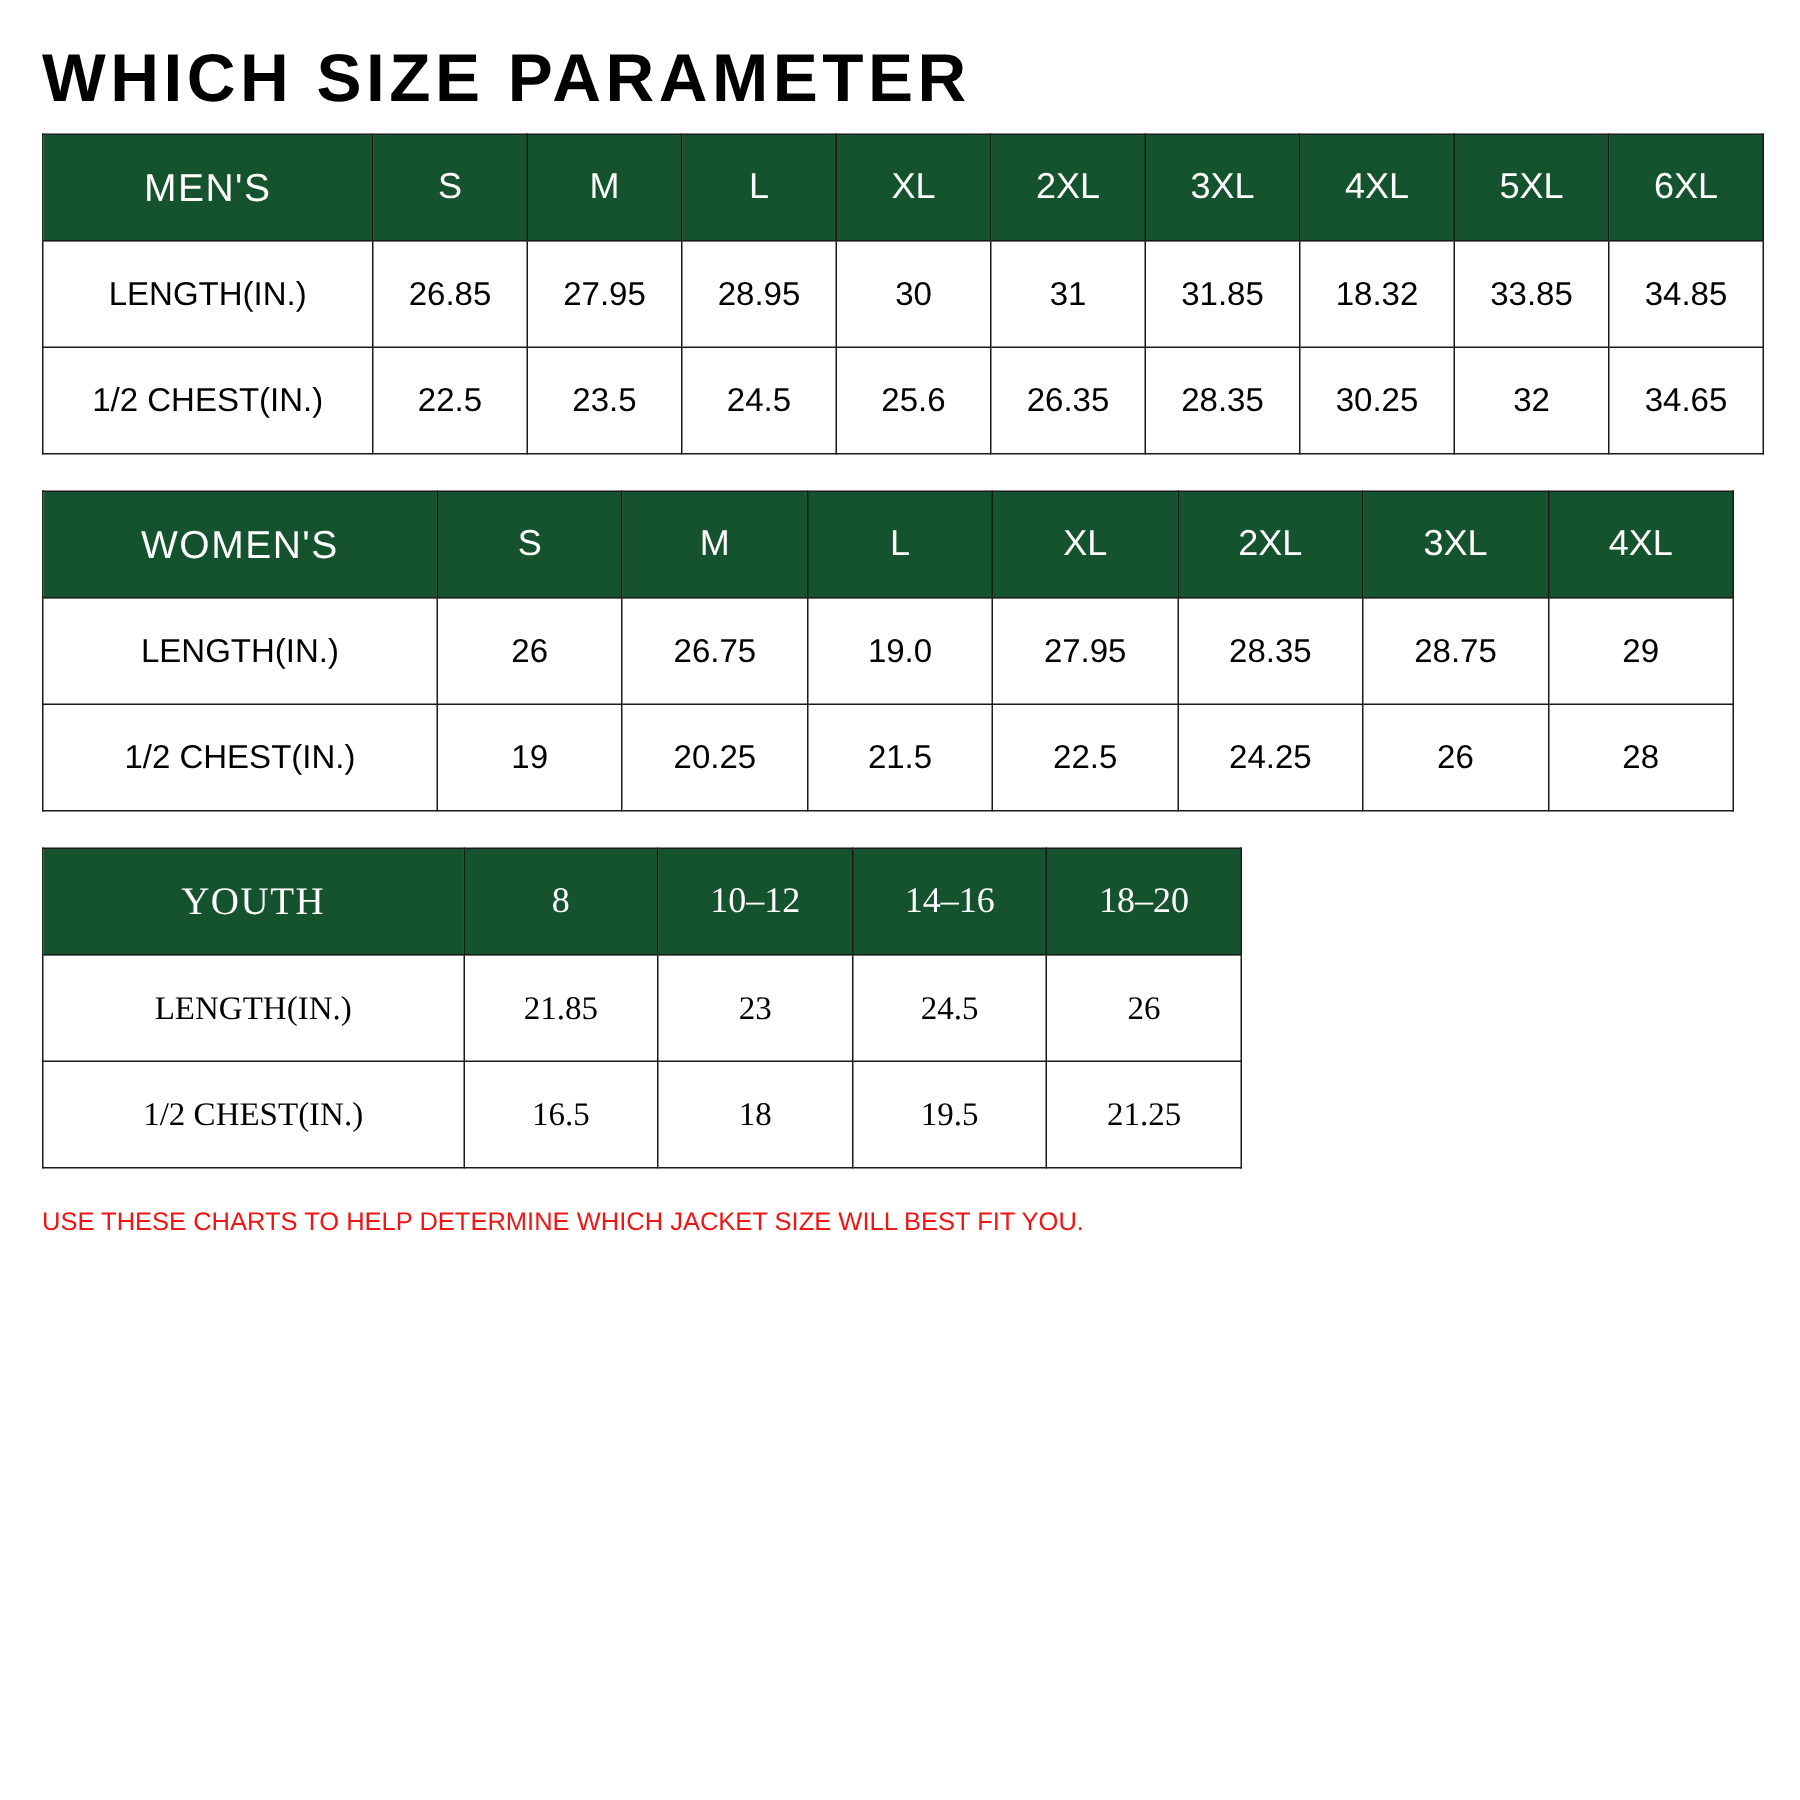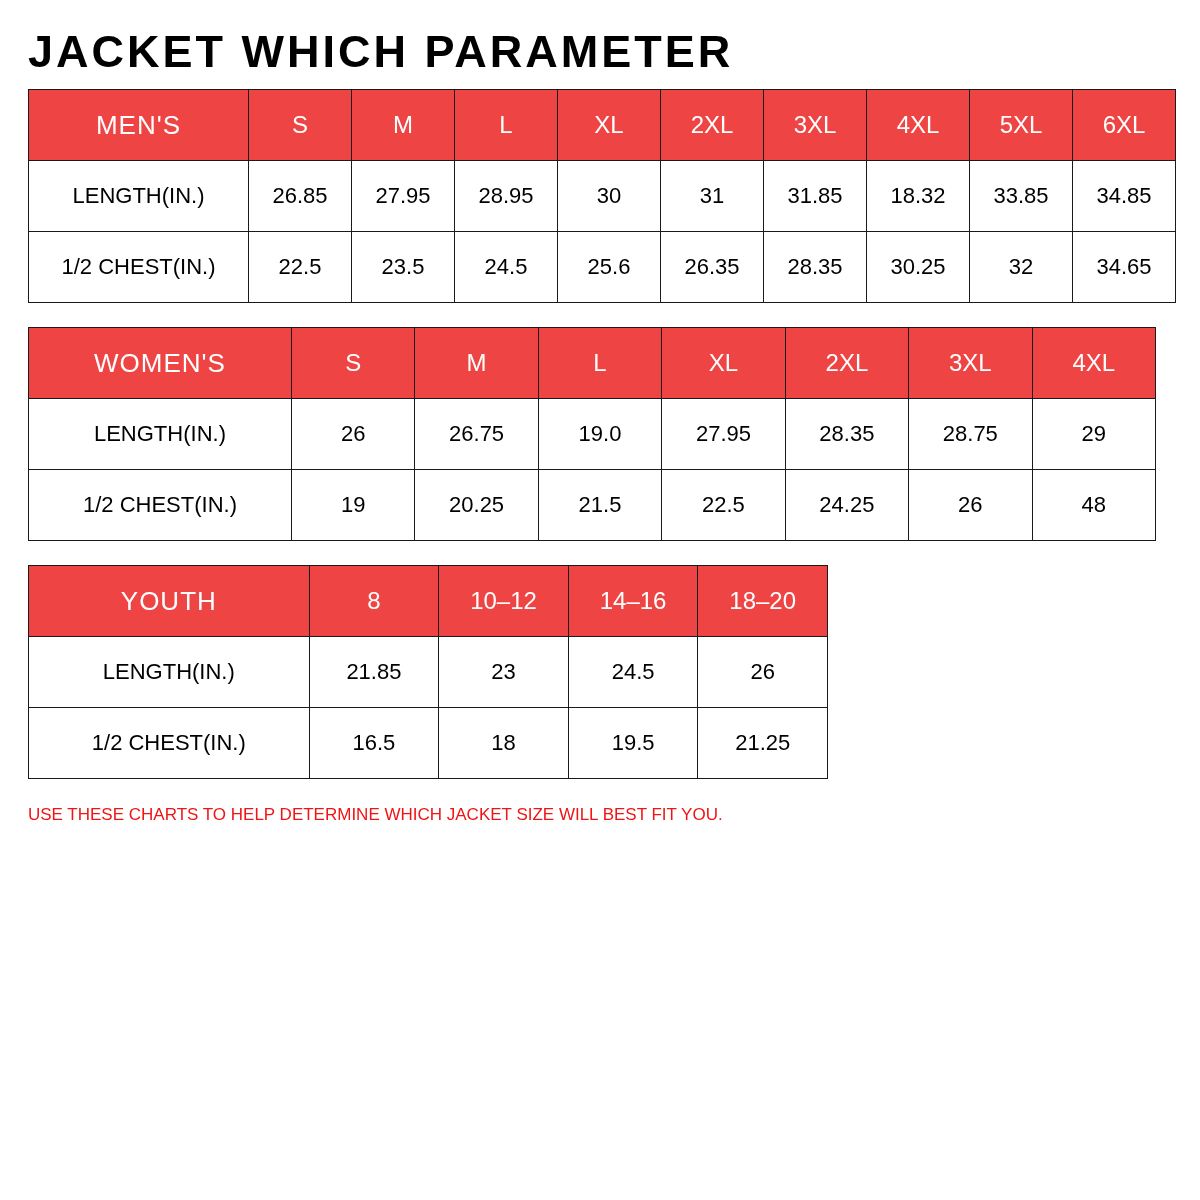--- a/index.html
+++ b/index.html
@@ -44,21 +44,21 @@
     border: 1px solid #1a1a1a;
     text-align: center;
     vertical-align: middle;
     font-size: 22px;
     height: 71px;
     padding: 0 4px;
     box-sizing: border-box;
     background: #ffffff;
   }
   table.size-table tr.head td {
-    background: #ef4444;
+    background: #14532d;
     color: #ffffff;
     font-size: 24px;
   }
   table.size-table tr.head td.cat {
     font-size: 26px;
     letter-spacing: 1px;
   }
   td.rowlabel {
     font-size: 23px;
   }
@@ -67,21 +67,21 @@
   .men col.c0 { width: 220px; }
   .men col.cx { width: 103px; }
   
   .women { width: 1128px; }
   .women col.c0 { width: 262px; }
   .women col.cx { width: 123px; }
   .women td { height: 78px; font-size: 23px; }
   .women tr.head td { font-size: 26px; }
   .women tr.head td.cat { font-size: 28px; }
   
-  .youth { width: 800px; }
+  .youth { width: 800px; font-family: Liberation Serif, serif; }
   .youth col.c0 { width: 262px; }
   .youth col.cx { width: 121px; }
   .youth td { height: 78px; font-size: 23px; }
   .youth tr.head td { font-size: 26px; }
   .youth tr.head td.cat { font-size: 28px; }
 
   .note-bottom-1 {
     color: #f01414;
     font-size: 24px;
     line-height: 1.45;
@@ -94,21 +94,21 @@
     line-height: 1.4;
     margin: 0;
     max-width: 1140px;
   }
 </style>
 </head>
 <body>
 
 <div class="page">
 
-  <h1 class="title">JACKET WHICH PARAMETER</h1>
+  <h1 class="title">WHICH SIZE PARAMETER</h1>
 
 
   <table class="size-table men">
     <colgroup>
       <col class="c0">
         <col class="cx">
         <col class="cx">
         <col class="cx">
         <col class="cx">
         <col class="cx">
@@ -190,21 +190,21 @@
         <td>29</td>
       </tr>
       <tr>
         <td class="rowlabel">1/2 CHEST(IN.)</td>
         <td>19</td>
         <td>20.25</td>
         <td>21.5</td>
         <td>22.5</td>
         <td>24.25</td>
         <td>26</td>
-        <td>48</td>
+        <td>28</td>
       </tr>
     </tbody>
   </table>
 
   <table class="size-table youth">
     <colgroup>
       <col class="c0">
         <col class="cx">
         <col class="cx">
         <col class="cx">

